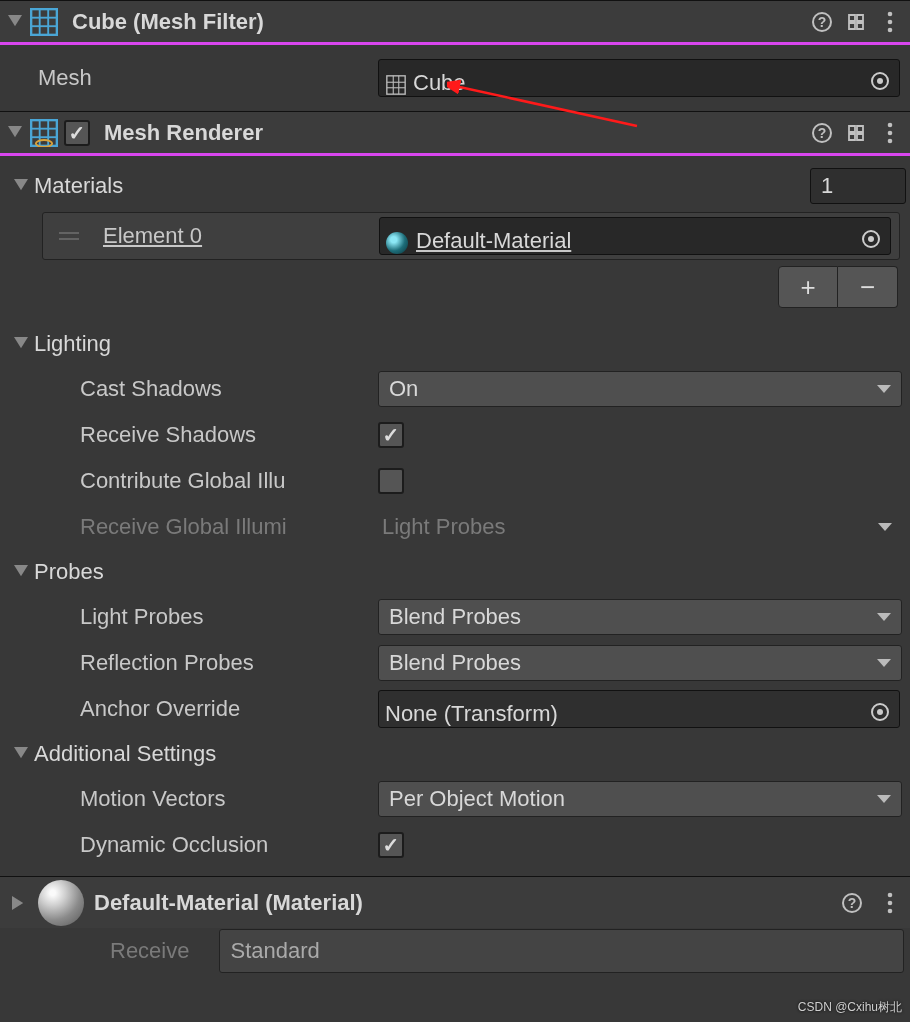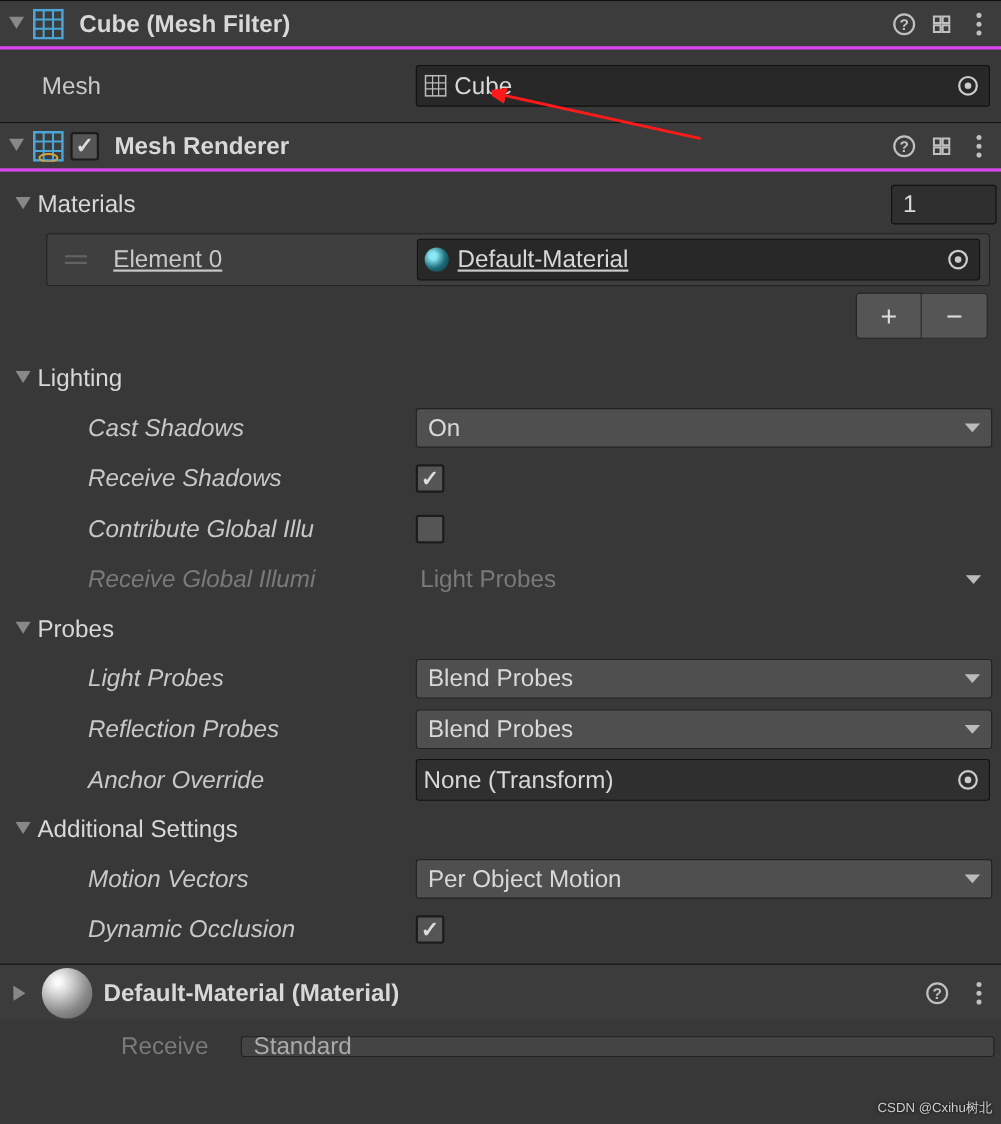--- a/index.html
+++ b/index.html
@@ -48,21 +48,21 @@
   .row{
     display:flex;align-items:center;
     height:46px;
     padding:0 4px 0 4px;
   }
   .label{
     width:370px;flex-shrink:0;
     color:#c8c8c8;
     padding-left:30px;
   }
-  .label.indent1{padding-left:72px;font-style:italic;}
+  .label.indent1{padding-left:72px;}
   .label.disabled{color:#7a7a7a;}
   .subheader{
     display:flex;align-items:center;
     height:44px;padding-left:8px;
     font-weight:normal;color:#d8d8d8;
   }
   .subheader .foldout{margin-right:4px;}
   .field{
     flex:1;height:36px;
     background:#4f4f4f;
@@ -77,21 +77,21 @@
     content:"";position:absolute;right:10px;top:50%;
     width:0;height:0;border-left:7px solid transparent;border-right:7px solid transparent;
     border-top:8px solid #bbb;transform:translateY(-50%);
   }
   .field.disabled{background:transparent;border:none;color:#7a7a7a;}
   .obj-field{
     flex:1;height:38px;
     background:#282828;
     border:1px solid #111;
     border-radius:3px;
-    display:flex;align-items:center;
+    display:flex;align-items:flex-end;
     padding:0 6px;color:#d8d8d8;
     margin-right:2px;
     position:relative;
   }
   .obj-picker{
     width:30px;height:30px;position:absolute;right:4px;
     display:flex;align-items:center;justify-content:center;cursor:pointer;
   }
   .target-icon{width:18px;height:18px;border:2px solid #ccc;border-radius:50%;position:relative;}
   .target-icon::after{content:"";position:absolute;width:6px;height:6px;background:#ccc;border-radius:50%;left:50%;top:50%;transform:translate(-50%,-50%);}  
@@ -120,21 +120,21 @@
     width:46px;height:46px;border-radius:50%;
     background:radial-gradient(circle at 32% 28%,#fafafa 6%,#cfcfcf 28%,#8a8a8a 60%,#555 100%);
     flex-shrink:0;
   }
   .mat-title{font-weight:bold;color:#d8d8d8;flex:1;}
   .shader-row{
     display:flex;align-items:center;height:46px;padding:0 6px 0 110px;
     background:#383838;color:#7a7a7a;
   }
   .shader-field{
-    flex:1;height:19px;background:#444;border:1px solid #222;border-radius:3px;
+    flex:1;height:44px;background:#444;border:1px solid #222;border-radius:3px;
     margin-left:30px;display:flex;align-items:center;padding:0 10px;color:#aaa;
   }
   .arrow-annot{position:absolute;left:447px;top:78px;pointer-events:none;}
   .watermark{
     position:absolute;right:8px;bottom:6px;color:#cfcfcf;font-size:12px;
     text-shadow:0 0 3px #000;
   }
   .elements-box{
     margin:4px 6px 0 38px;
     border:1px solid #222;border-radius:3px;

